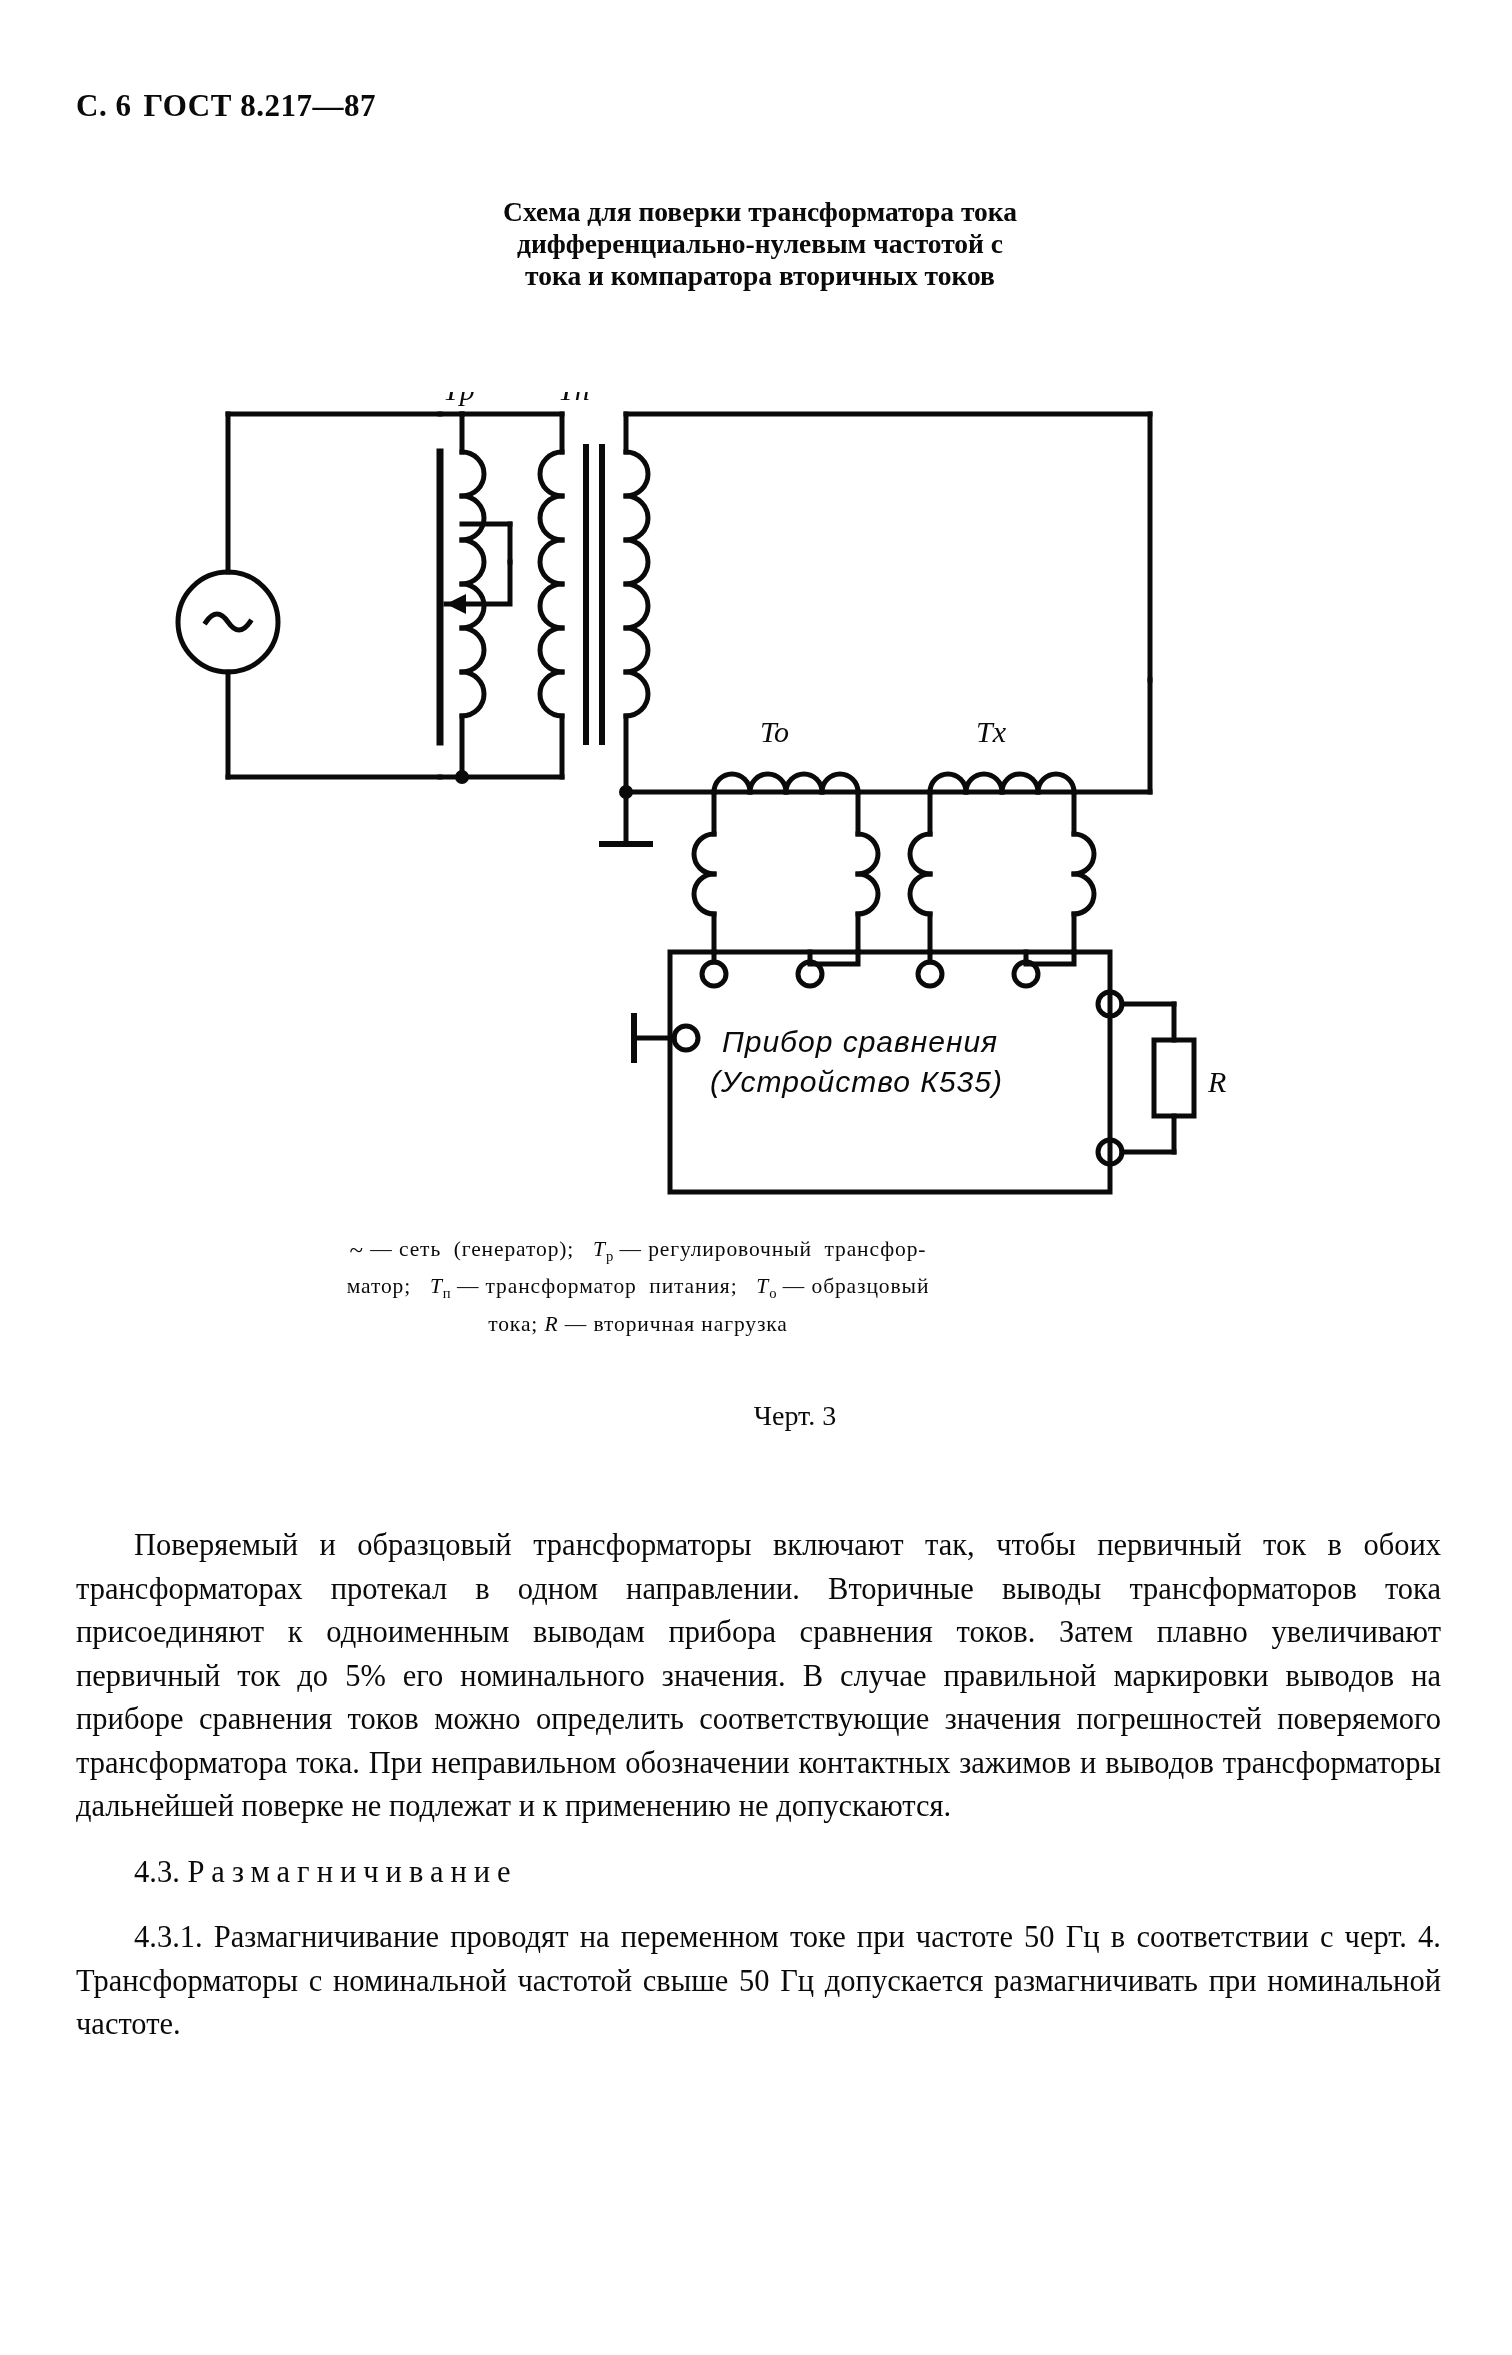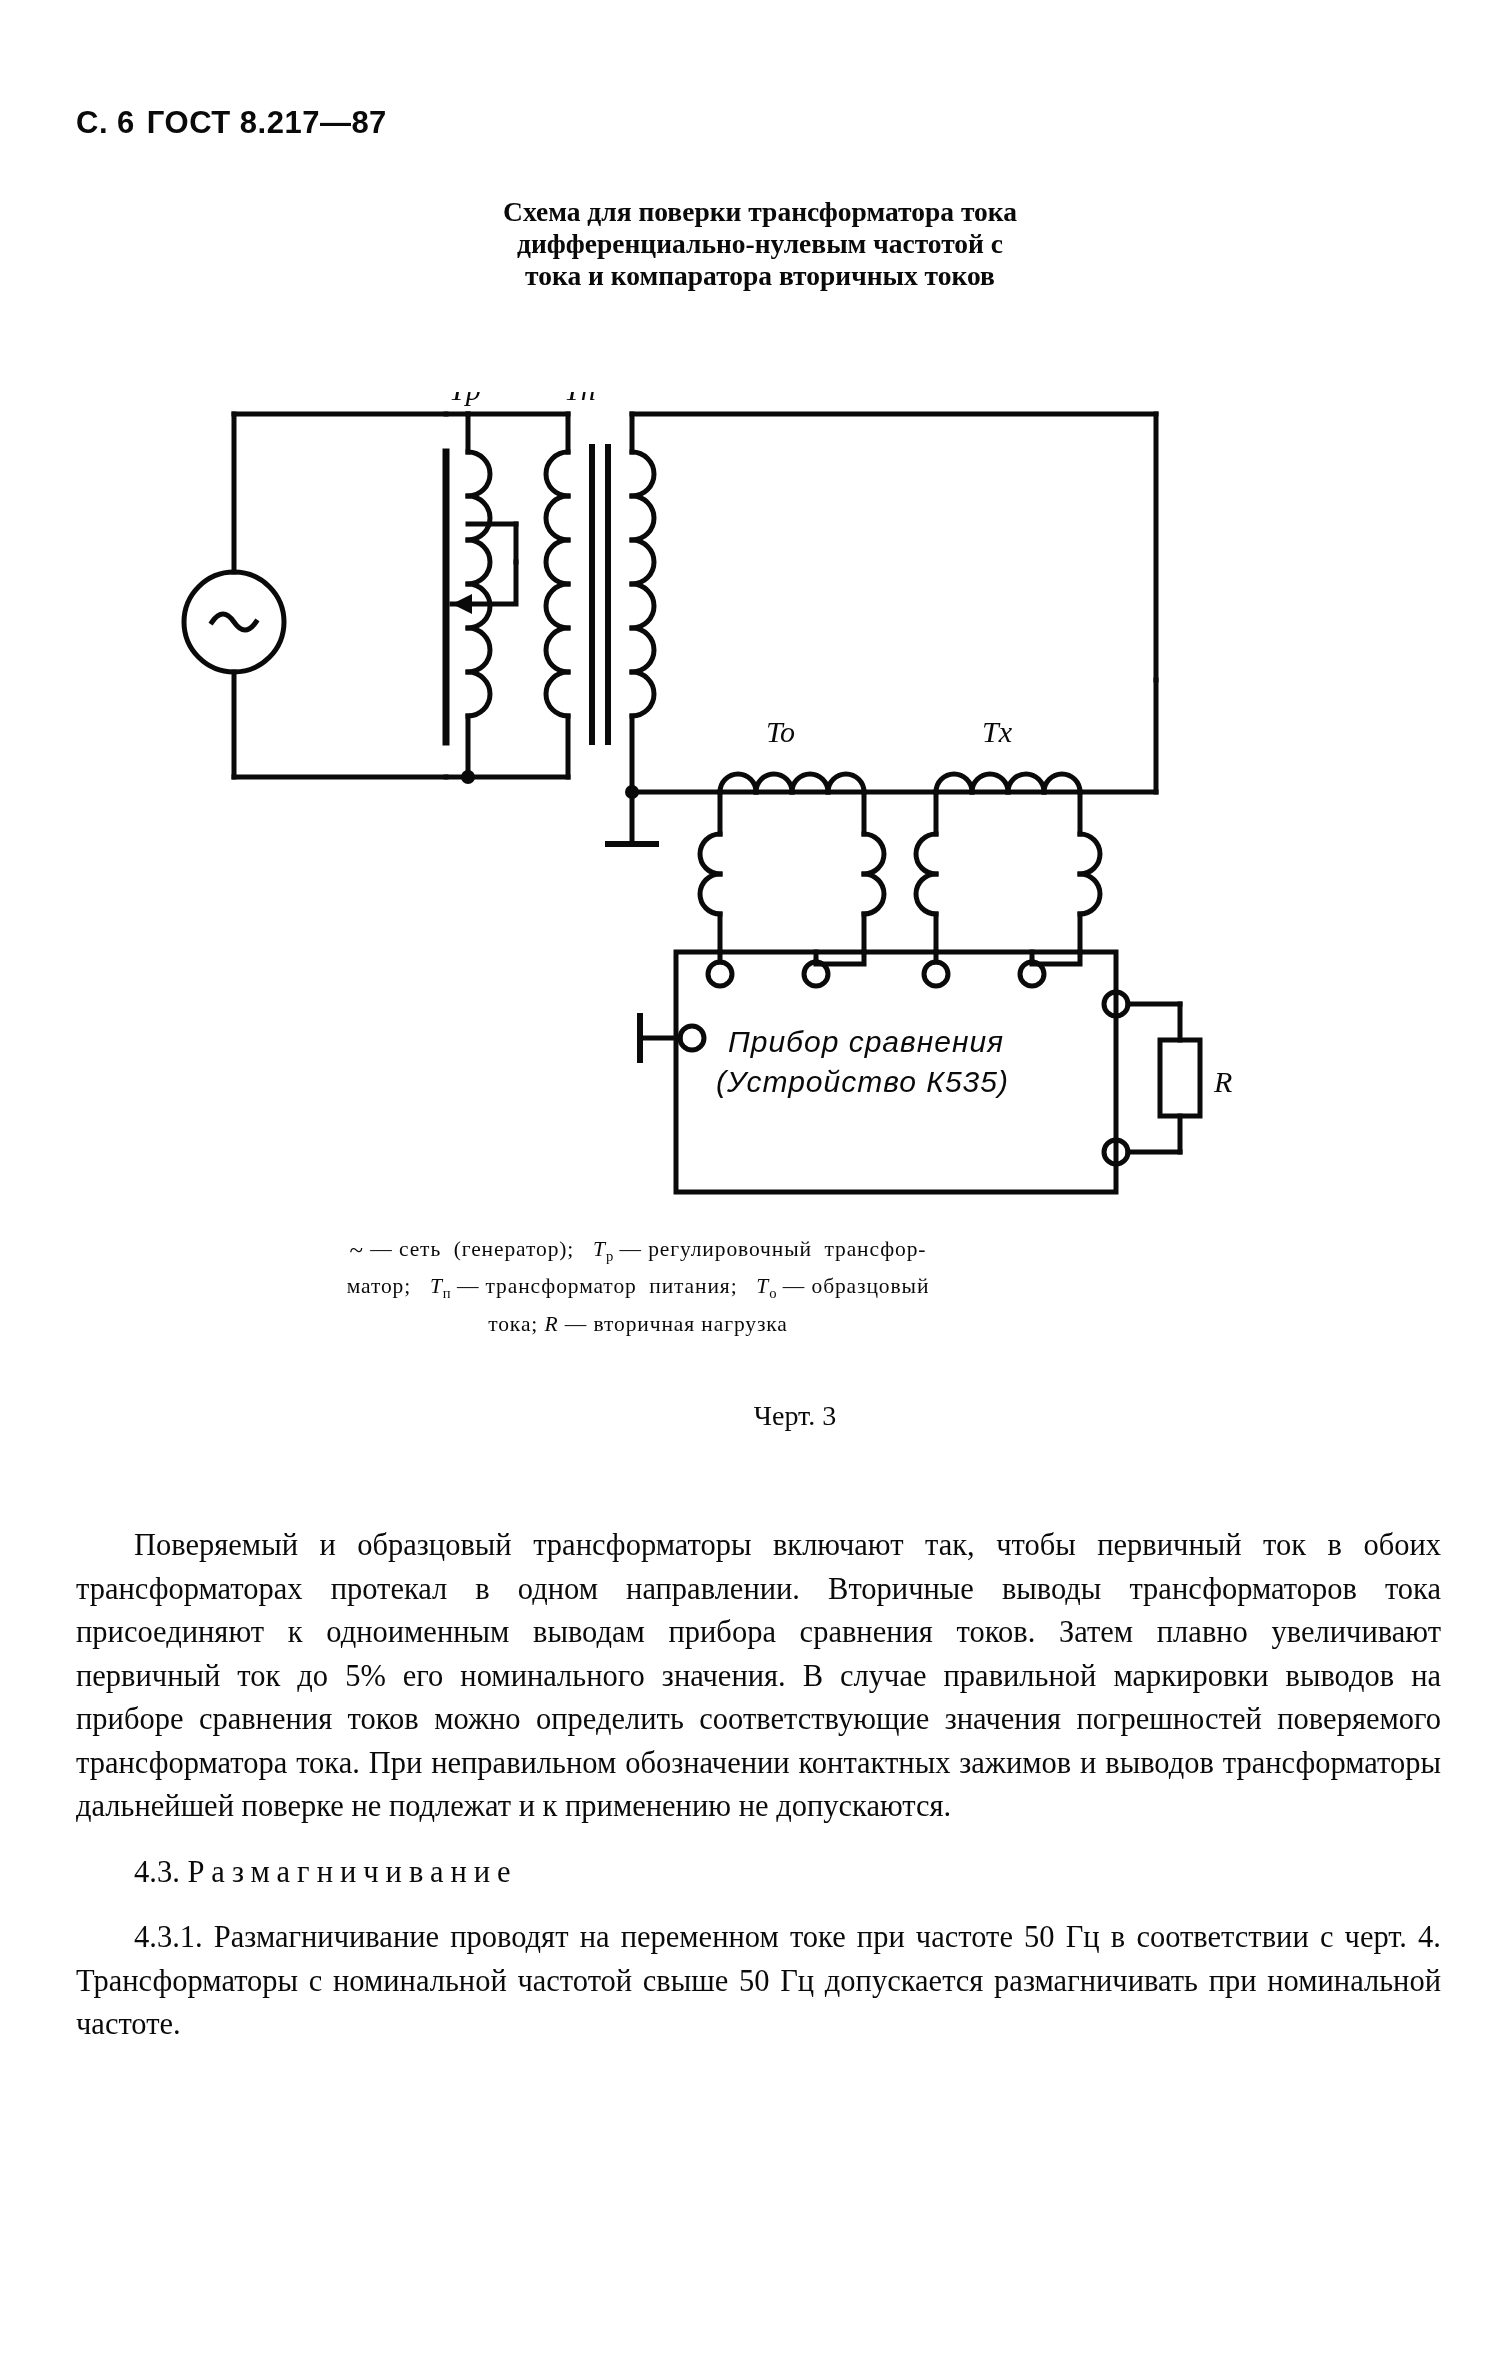--- a/index.html
+++ b/index.html
@@ -10,43 +10,42 @@
     font-family:"Liberation Serif", serif;
     color:#0a0a0a;
     position:relative;
     overflow:hidden;
   }
   .page{position:absolute; inset:0;}
 
   
   .runhead{
     position:absolute; left:76px; top:88px;
-    font-family:Liberation Sans, sans-serif;
+    font-family:Liberation Serif, serif;
     font-weight:bold;
     font-size:31px;
     letter-spacing:0.5px;
     white-space:nowrap;
-    margin-top:17px;
   }
   .runhead .pg{margin-right:12px;}
 
   
   .fig-title{
     position:absolute; left:4px; top:196px; width:1512px;
     text-align:center;
     font-family:"Liberation Serif", serif;
     font-weight:bold;
     font-size:27.5px;
     line-height:32px;
   }
   .fig-title div{white-space:nowrap;}
 
   
   .schematic{
-    position:absolute; left:16px; top:392px; width:1296px; height:830px;padding-left:32px;
+    position:absolute; left:10px; top:392px; width:1296px; height:830px;padding-left:32px;
   }
   .schematic svg{display:block;margin:0 auto;}
 
   
   .legend{
     position:absolute; left:0; top:1234px; width:1276px;
     text-align:center;
     font-family:"Liberation Serif", serif;
     font-size:21.5px;
     line-height:30px;

